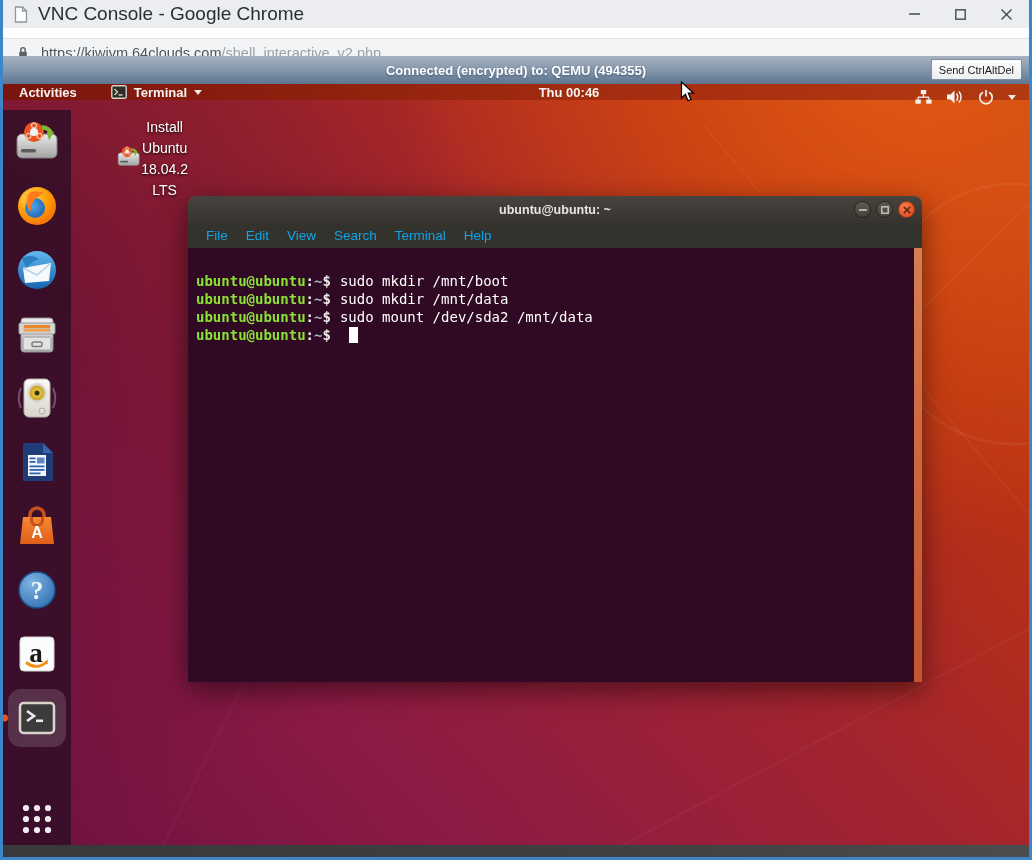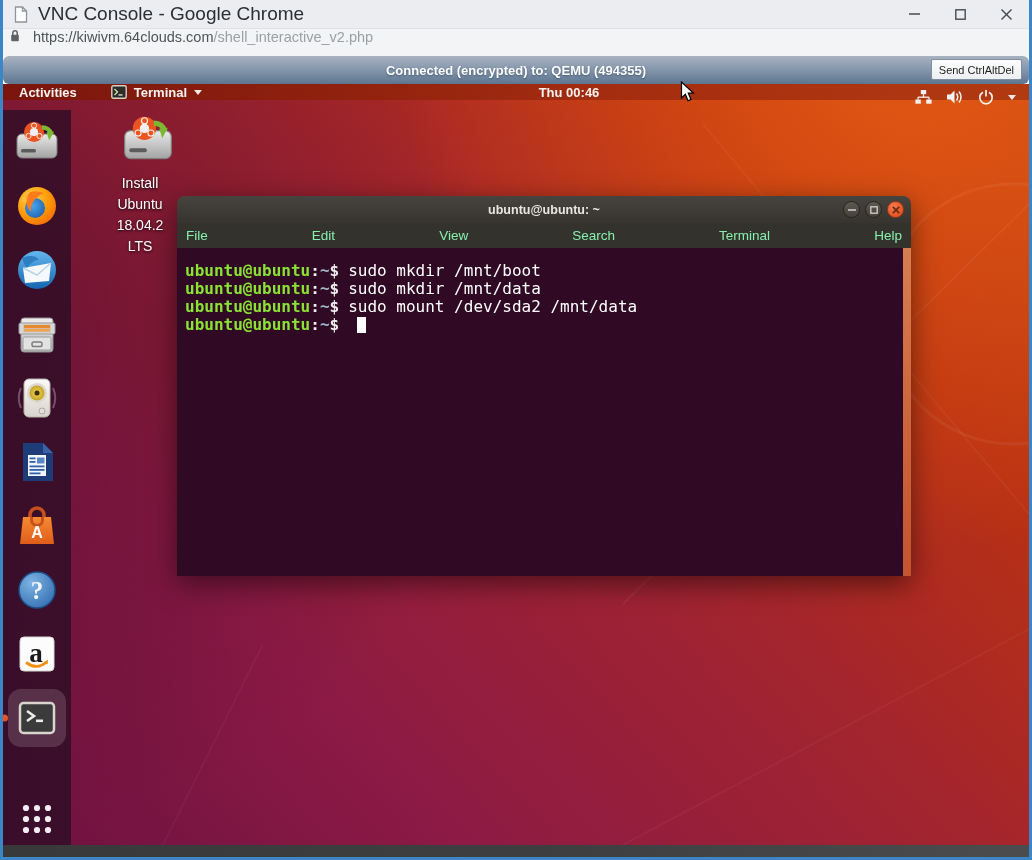--- a/index.html
+++ b/index.html
@@ -8,27 +8,27 @@
   .frame-borders { position:absolute; inset:0; border-left:3px solid #3c86c8; border-right:3px solid #3c86c8; border-bottom:3px solid #3c86c8; pointer-events:none; z-index:90; }
 
   
   .titlebar { position:absolute; top:0; left:3px; right:3px; height:28px; background:#ebedf0; display:flex; align-items:center; }
   .titlebar .doc-icon { margin-left:11px; flex:none; }
   .titlebar .wtitle { margin-left:10px; font-size:19px; color:#2b2f33; }
   .winctl { margin-left:auto; display:flex; height:100%; }
   .winctl button { width:46px; height:100%; background:transparent; border:none; display:flex; align-items:center; justify-content:center; cursor:default; }
 
   
-  .urlbar { position:absolute; top:28px; left:3px; right:3px; height:28px; background:#f3f4f6; border-top:1px solid #dfe2e6; display:flex; padding-left:6px; }
+  .urlbar { position:absolute; top:38px; left:3px; right:3px; height:28px; background:#f3f4f6; border-top:1px solid #dfe2e6; display:flex; align-items:center; padding-left:14px; }
   .urlbar .url { margin-left:12px; font-size:14.5px; }
   .urlbar .host { color:#4e5459; }
   .urlbar .path { color:#9aa0a6; }
 
   
-  .vnc-banner { position:absolute; top:56px; left:3px; right:3px; height:28px; background:linear-gradient(180deg,#a8b2c0 0%,#8496ab 50%,#5e7590 100%); display:flex; align-items:center; justify-content:center; color:#fff; font-weight:bold; font-size:13px; text-shadow:0 1px 2px rgba(40,60,90,0.6);border-radius:6px; }
+  .vnc-banner { position:absolute; top:56px; left:3px; right:3px; height:28px; background:linear-gradient(180deg,#a8b2c0 0%,#8496ab 50%,#5e7590 100%); display:flex; align-items:center; justify-content:center; color:#fff; font-weight:bold; font-size:13px; text-shadow:0 1px 2px rgba(40,60,90,0.6); }
   .send-btn { position:absolute; top:59px; right:10px; height:21px; z-index:10; background:linear-gradient(#fdfdfd,#edeff1); border:1px solid #7f8ea0; border-radius:2px; font-size:11px; color:#1d1d1d; padding:0 7px; font-family:"Liberation Sans",sans-serif; }
 
   
   .desktop { position:absolute; top:84px; left:3px; right:3px; height:761px; overflow:hidden;
     background:
       radial-gradient(circle at 88% -5%, rgba(236,96,18,0.75), rgba(236,96,18,0) 42%),
       radial-gradient(circle at -5% 30%, rgba(45,4,26,0.38), rgba(45,4,26,0) 45%),
       linear-gradient(47deg, #6d1140 0%, #8c1a45 26%, #a2242f 55%, #b93113 78%, #c64413 100%); }
   .wp-pattern { position:absolute; inset:0; pointer-events:none; }
 
@@ -42,34 +42,34 @@
 
   
   .dock { position:absolute; left:0; top:26px; bottom:0; width:68px; background:rgba(43,13,37,0.78); display:flex; flex-direction:column; align-items:center; padding-top:8px; z-index:4; }
   .dock-item { width:48px; height:48px; margin-bottom:16px; position:relative; flex:none; }
   .dock-item svg { width:48px; height:48px; display:block; }
   .dock-item.active { background:rgba(255,255,255,0.15); box-shadow:0 0 0 5px rgba(255,255,255,0.15); border-radius:8px; }
   .dock-item.active::after { content:""; position:absolute; left:-12px; top:50%; transform:translateY(-50%); width:7px; height:7px; border-radius:50%; background:#e95420; }
   .show-apps { position:absolute; bottom:2px; left:10px; margin:0; }
 
   
-  .desktop-install-icon { position:absolute; left:101px; top:28px; width:72px; display:flex; flex-direction:column; align-items:flex-end; z-index:3; }
+  .desktop-install-icon { position:absolute; left:113px; top:28px; width:72px; display:flex; flex-direction:row; align-items:center; z-index:3; }
   .desktop-install-icon svg { width:56px; height:56px; }
   .desktop-install-icon .lbl { margin-top:5px; text-align:center; color:#fff; font-size:14px; line-height:21px; text-shadow:0 1px 3px rgba(0,0,0,0.9); }
 
   
-  .terminal-window { position:absolute; left:174px; top:112px; width:734px; height:380px; box-shadow:0 8px 28px rgba(0,0,0,0.5); border-radius:8px 8px 0 0; z-index:6; }
+  .terminal-window { position:absolute; left:185px; top:112px; width:734px; height:486px; box-shadow:0 8px 28px rgba(0,0,0,0.5); border-radius:8px 8px 0 0; z-index:6; }
   .term-titlebar { height:27px; background:linear-gradient(#474440,#37342f); border-radius:8px 8px 0 0; position:relative; display:flex; align-items:center; justify-content:center; color:#e9e6e2; font-weight:bold; font-size:12.5px; }
   .term-buttons { position:absolute; right:7px; top:5px; display:flex; gap:5px; }
   .tbtn { width:17px; height:17px; border-radius:50%; border:1px solid #272420; display:flex; align-items:center; justify-content:center; padding:0; cursor:default; }
   .tbtn.min, .tbtn.max { background:linear-gradient(#5c5952,#45423a); }
   .tbtn.close { background:radial-gradient(circle at 35% 30%, #f47b50, #e85424 70%); border-color:#9c३... ; border-color:#9c3815; }
-  .term-menubar { height:25px; background:#34322d; display:flex; align-items:center; font-size:13.5px; color:#86efac;justify-content:space-between; }
+  .term-menubar { height:25px; background:#34322d; display:flex; align-items:center; padding-left:9px; font-size:13.5px; color:#0ea5e9; }
   .mitem { padding:0 9px; }
-  .term-body { position:absolute; top:52px; left:0; right:8px; bottom:0; background:#300a24; font-family:"DejaVu Sans Mono",monospace; font-size:16px; line-height:18px; padding:14px 0 0 8px; overflow:hidden; }
+  .term-body { position:absolute; top:52px; left:0; right:8px; bottom:0; background:#300a24; font-family:"DejaVu Sans Mono",monospace; font-size:14px; line-height:18px; padding:24px 0 0 8px; overflow:hidden; }
   .term-scroll { position:absolute; top:52px; right:0; width:8px; bottom:0; background:linear-gradient(180deg,#d57e52 0%,#cf6a40 40%,#c2552e 100%); }
   .tline { white-space:pre; }
   .u { color:#8ae234; font-weight:bold; }
   .cch { color:#eeeeec; font-weight:bold; }
   .cwd { color:#9fb8c4; font-weight:bold; }
   .cmd { color:#ffffff; margin-left:9px; }
   .cursor { display:inline-block; width:9px; height:16px; background:#ffffff; vertical-align:-3px; margin-left:9px; }
 
   .bottom-strip { position:absolute; left:3px; right:3px; top:845px; height:12px; background:linear-gradient(90deg,#37393b,#3d3f41 55%,#4a4c4e 100%); }
   .mouse-cursor { position:absolute; left:680px; top:81px; z-index:95; }

